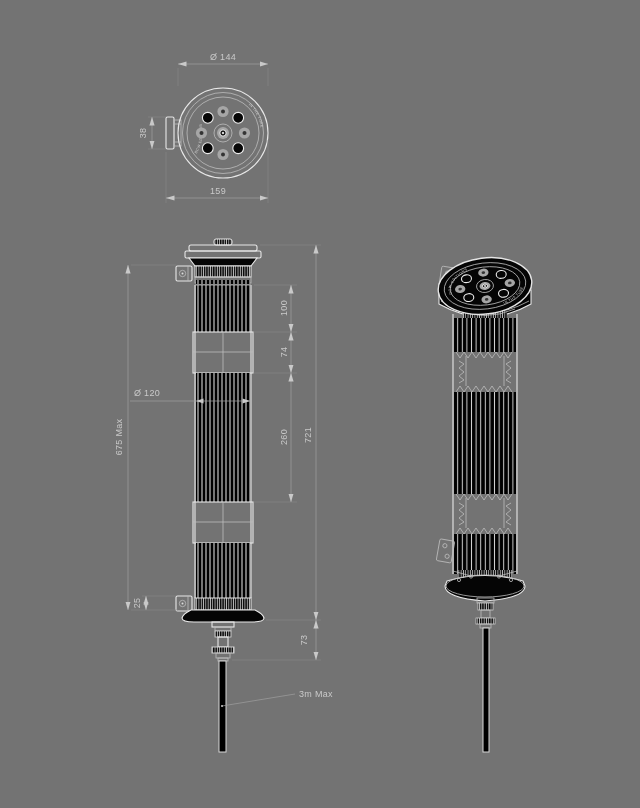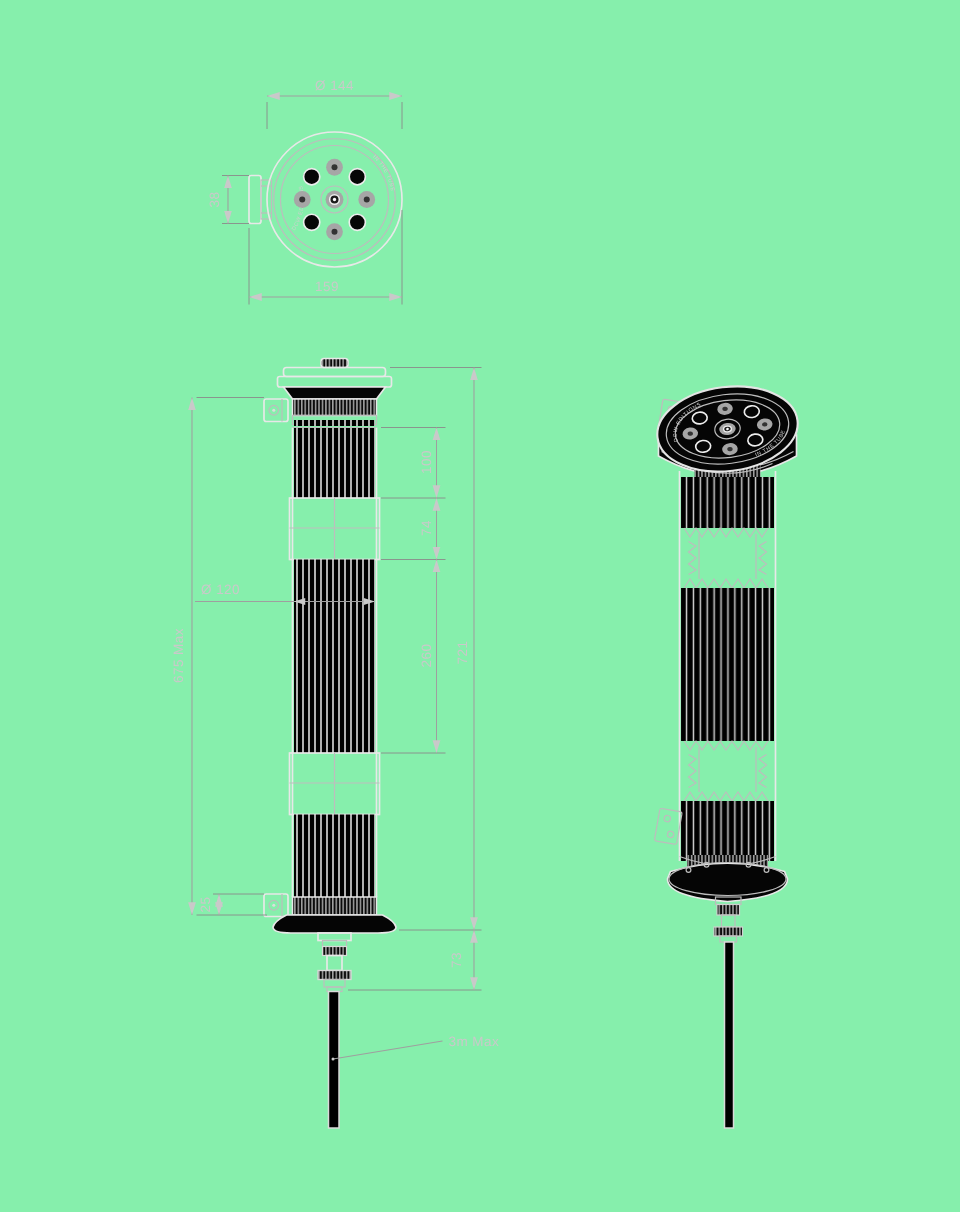--- a/index.html
+++ b/index.html
@@ -1,16 +1,16 @@
 <!DOCTYPE html>
 <html><head>
 <meta charset="utf-8">
 <style>
   html,body{margin:0;padding:0;background:#000;}
-  .stage{position:relative;width:640px;height:808px;background:#86efac;overflow:hidden;
+  .stage{position:relative;width:640px;height:808px;background:#737373;overflow:hidden;
          font-family:"Liberation Sans", sans-serif;}
   svg{position:absolute;left:0;top:0;}
   text{font-family:"Liberation Sans", sans-serif;fill:#c9c9c9;}
   .dimtxt{font-size:9px;letter-spacing:.3px;}
   .arctxt{font-size:3.6px;fill:#cfcfcf;letter-spacing:.4px;}
   .obj{stroke:#e8e8e8;fill:none;stroke-width:1.1;}
   .obj2{stroke:#bdbdbd;fill:none;stroke-width:.8;}
   .fillc{fill:#050505;}
   .dim{stroke:#9f9f9f;stroke-width:.7;fill:none;}
   .ext{stroke:#8a8a8a;stroke-width:.6;fill:none;}

